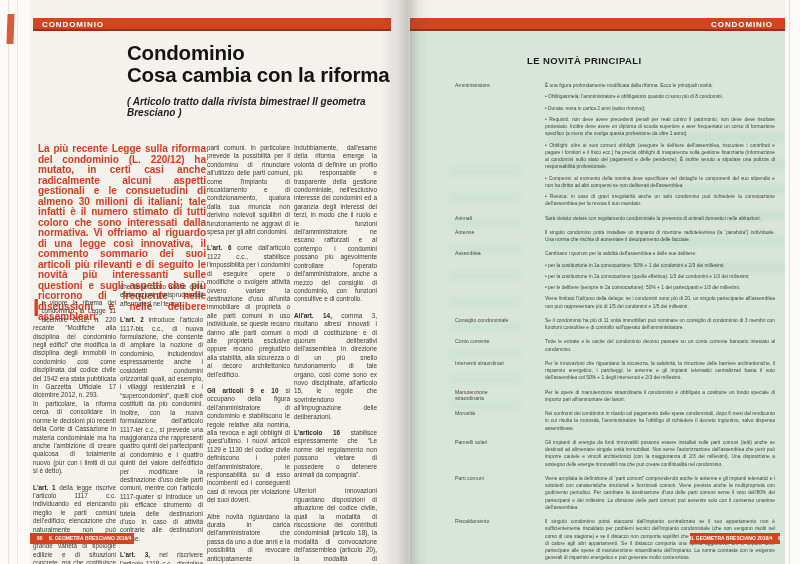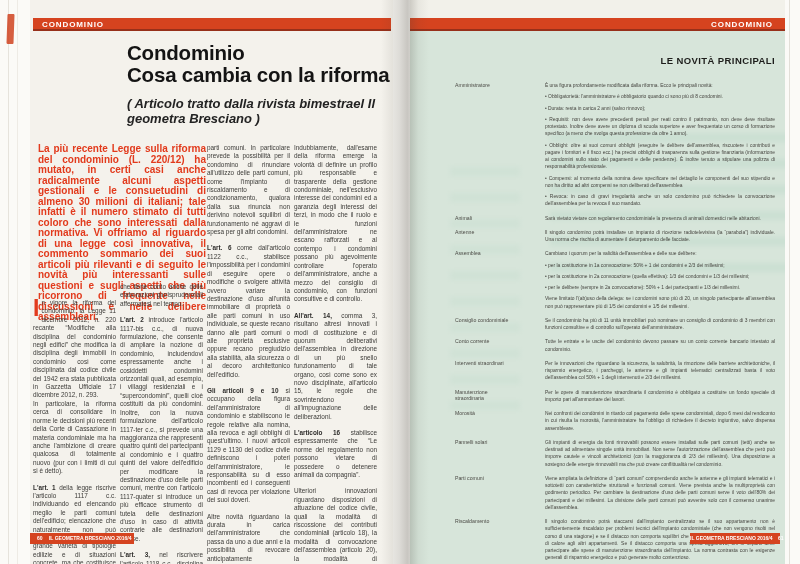--- a/index.html
+++ b/index.html
@@ -21,39 +21,39 @@
   .page-left{position:absolute;left:30px;top:0;width:363px;height:564px;background:#f4f2ec;overflow:hidden;}
   .page-right{position:absolute;left:410px;top:0;width:375px;height:564px;background:#f2f1ea;overflow:hidden;}
   .page-right .mint{position:absolute;left:0;top:31px;right:0;bottom:0;background:#d7e5da;}
   
   .band{position:absolute;top:18px;height:13px;background:#d5431f;border-bottom:2px solid #97301a;
     color:#fff;font-weight:bold;font-size:8px;letter-spacing:.9px;line-height:13px;box-sizing:border-box;}
   .band-l{left:3px;right:2px;padding-left:9px;}
   .band-r{left:0;right:0;text-align:right;padding-right:12px;}
   
   .title{position:absolute;left:97px;top:42px;font-size:20.5px;line-height:22px;font-weight:bold;color:#141414;letter-spacing:-.2px;}
-  .subtitle{position:absolute;left:97px;top:96px;width:250px;font-size:13px;font-weight:bold;font-style:italic;color:#232323;}
+  .subtitle{position:absolute;left:97px;top:96px;width:250px;font-size:10px;font-weight:bold;font-style:italic;color:#232323;}
   .intro{position:absolute;left:8px;top:144px;width:168px;color:#e23a1c;font-weight:bold;font-size:10px;line-height:10.5px;text-align:justify;}
   .col{position:absolute;width:83px;font-size:6.4px;line-height:8.4px;color:#3c3b38;text-align:justify;}
   #col0{left:3px;top:299px;}
   #col1{left:90px;top:283px;}
   #col2{left:177px;top:144px;}
   #col3{left:264px;top:144px;}
   .body-p{margin:0;}
   .body-p.gap{margin-top:8px;}
   .body-p b{color:#2e2d2b;}
   .dropcap{float:left;color:#e23a1c;font-size:23px;line-height:19px;font-weight:bold;margin:0 2px 0 0;}
   
   .footer{position:absolute;top:533px;height:11px;background:#d5431f;color:#fff;font-size:5px;font-weight:bold;line-height:11px;box-sizing:border-box;white-space:nowrap;}
   .footer-l{left:0;width:104px;padding-left:7px;}
   .footer-l .num{margin-right:5px;}
   .footer-r{left:280px;width:90px;text-align:center;}
   .footer-r .num{margin-left:4px;}
   
-  .novita-title{position:absolute;left:135px;top:55px;width:230px;text-align:right;font-size:9.5px;font-weight:bold;letter-spacing:.4px;color:#1d1d1b;}
+  .novita-title{position:absolute;left:117px;top:55px;width:230px;text-align:left;font-size:9.5px;font-weight:bold;letter-spacing:.4px;color:#1d1d1b;}
   .novita-table{position:absolute;left:45px;top:82px;right:10px;}
   .nrow{display:flex;margin-bottom:7px;}
   .term{flex:0 0 62px;margin-right:28px;font-size:5.2px;line-height:6.8px;color:#4c4b46;}
   .desc{flex:1;font-size:4.9px;line-height:7.25px;color:#45443f;text-align:justify;}
   .desc-p{margin:0 0 4px 0;}
   .desc-p:last-child{margin-bottom:0;}
   .desc-p.bullet::before{content:"• ";}
   
   .ghost{position:absolute;pointer-events:none;filter:blur(2.5px);opacity:.3;
     background:repeating-linear-gradient(0deg,rgba(146,198,176,.55) 0 9px,rgba(215,229,218,0) 9px 26px);}

